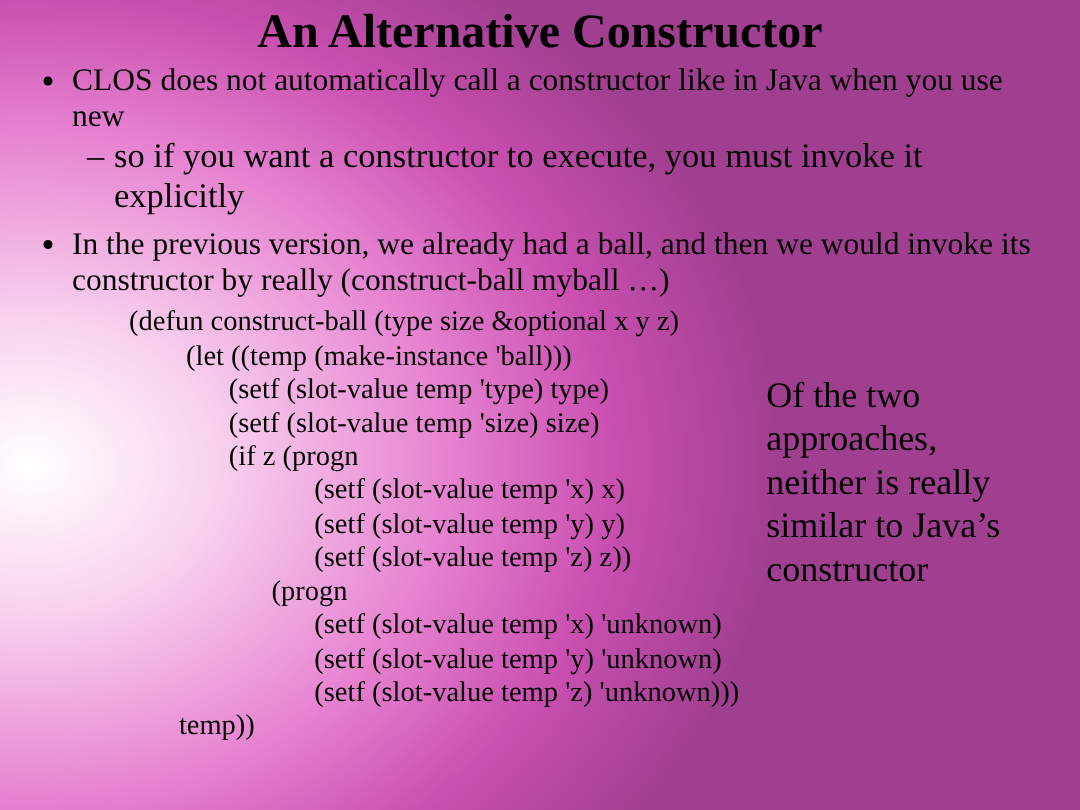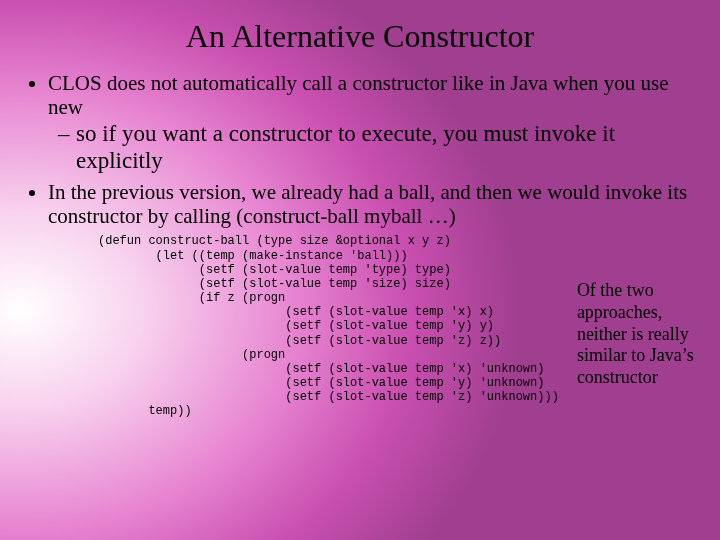--- a/index.html
+++ b/index.html
@@ -20,24 +20,24 @@
       #a03f90 100%);
   }
   .slide {
     width: 720px;
     height: 540px;
     box-sizing: border-box;
     padding: 0 18px 10px 18px;
   }
   h1.title {
     text-align: center;
-    font-weight: normal;
+    font-weight: bold;
     font-size: 32px;
-    margin: 0 0 16px 0;
-    padding-top: 18px;
+    margin: 0 0 2px 0;
+    padding-top: 2px;
   }
   ul.top {
     margin: 2px;
     padding-left: 28px;
     list-style: disc;
   }
   ul.top > li {
     font-size: 21px;
     line-height: 1.15;
     margin-bottom: 2px;
@@ -56,50 +56,49 @@
     content: "–";
     position: absolute;
     left: -18px;
   }
   .code-region {
     display: flex;
     margin-top: 6px;
     padding-left: 68px;
   }
   .code {
-    font-family: Liberation Mono, monospace;
-    font-size: 12px;
+    font-family: Liberation Serif, serif;
+    font-size: 19px;
     line-height: 1.18;
     white-space: pre;
     flex: 0 0 auto;
-    margin-left: 12px;
   }
   .aside {
-    font-size: 18px;
+    font-size: 24px;
     line-height: 1.2;
     padding-left: 18px;
     padding-top: 46px;
     max-width: 175px;
   }
 </style>
 </head>
 <body>
 
 <div class="slide">
   <h1 class="title">An Alternative Constructor</h1>
 
   <ul class="top">
     <li>
       <span>CLOS does not automatically call a constructor like in Java when you  use new</span>
       <ul class="sub">
         <li>so if you want a constructor to execute, you must invoke it explicitly</li>
       </ul>
     </li>
     <li>
-      <span>In the previous version, we already had a ball, and then we would invoke its constructor by calling (construct-ball myball …)</span>
+      <span>In the previous version, we already had a ball, and then we would invoke its constructor by really (construct-ball myball …)</span>
     </li>
   </ul>
 
   <div class="code-region">
     <div class="code">(defun construct-ball (type size &amp;optional x y z)
         (let ((temp (make-instance 'ball)))
               (setf (slot-value temp 'type) type)
               (setf (slot-value temp 'size) size)
               (if z (progn
                           (setf (slot-value temp 'x) x)

